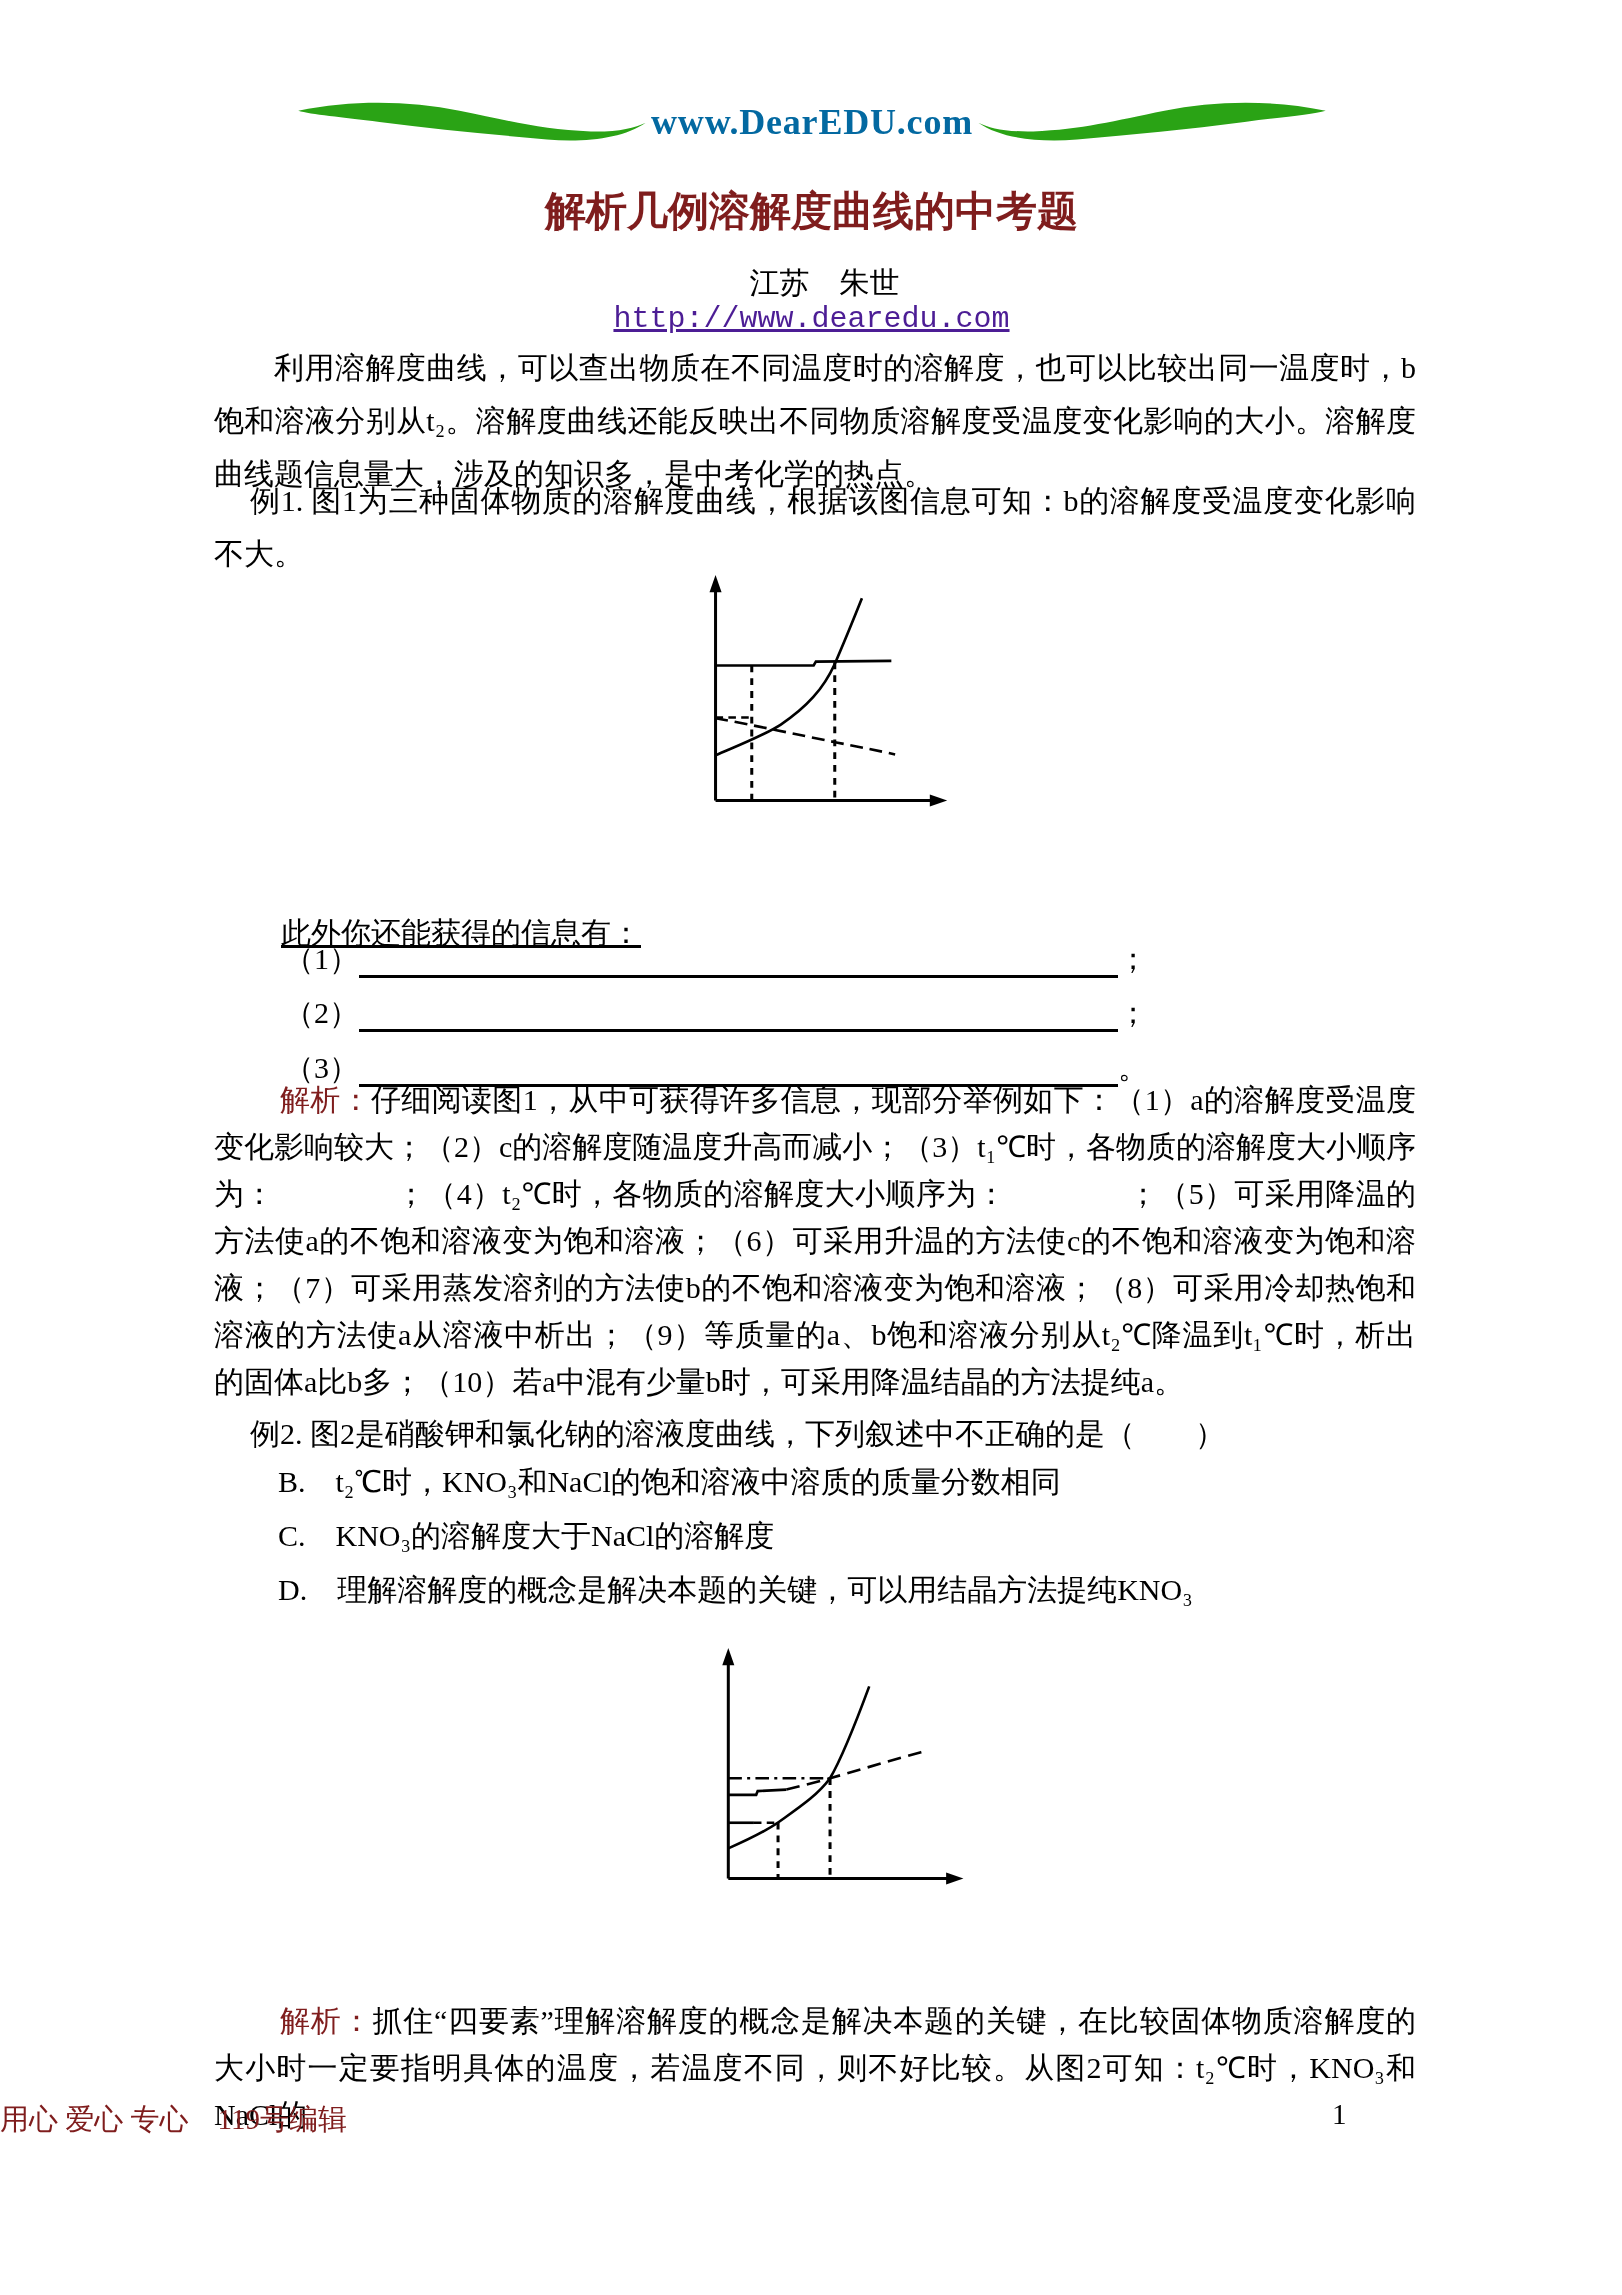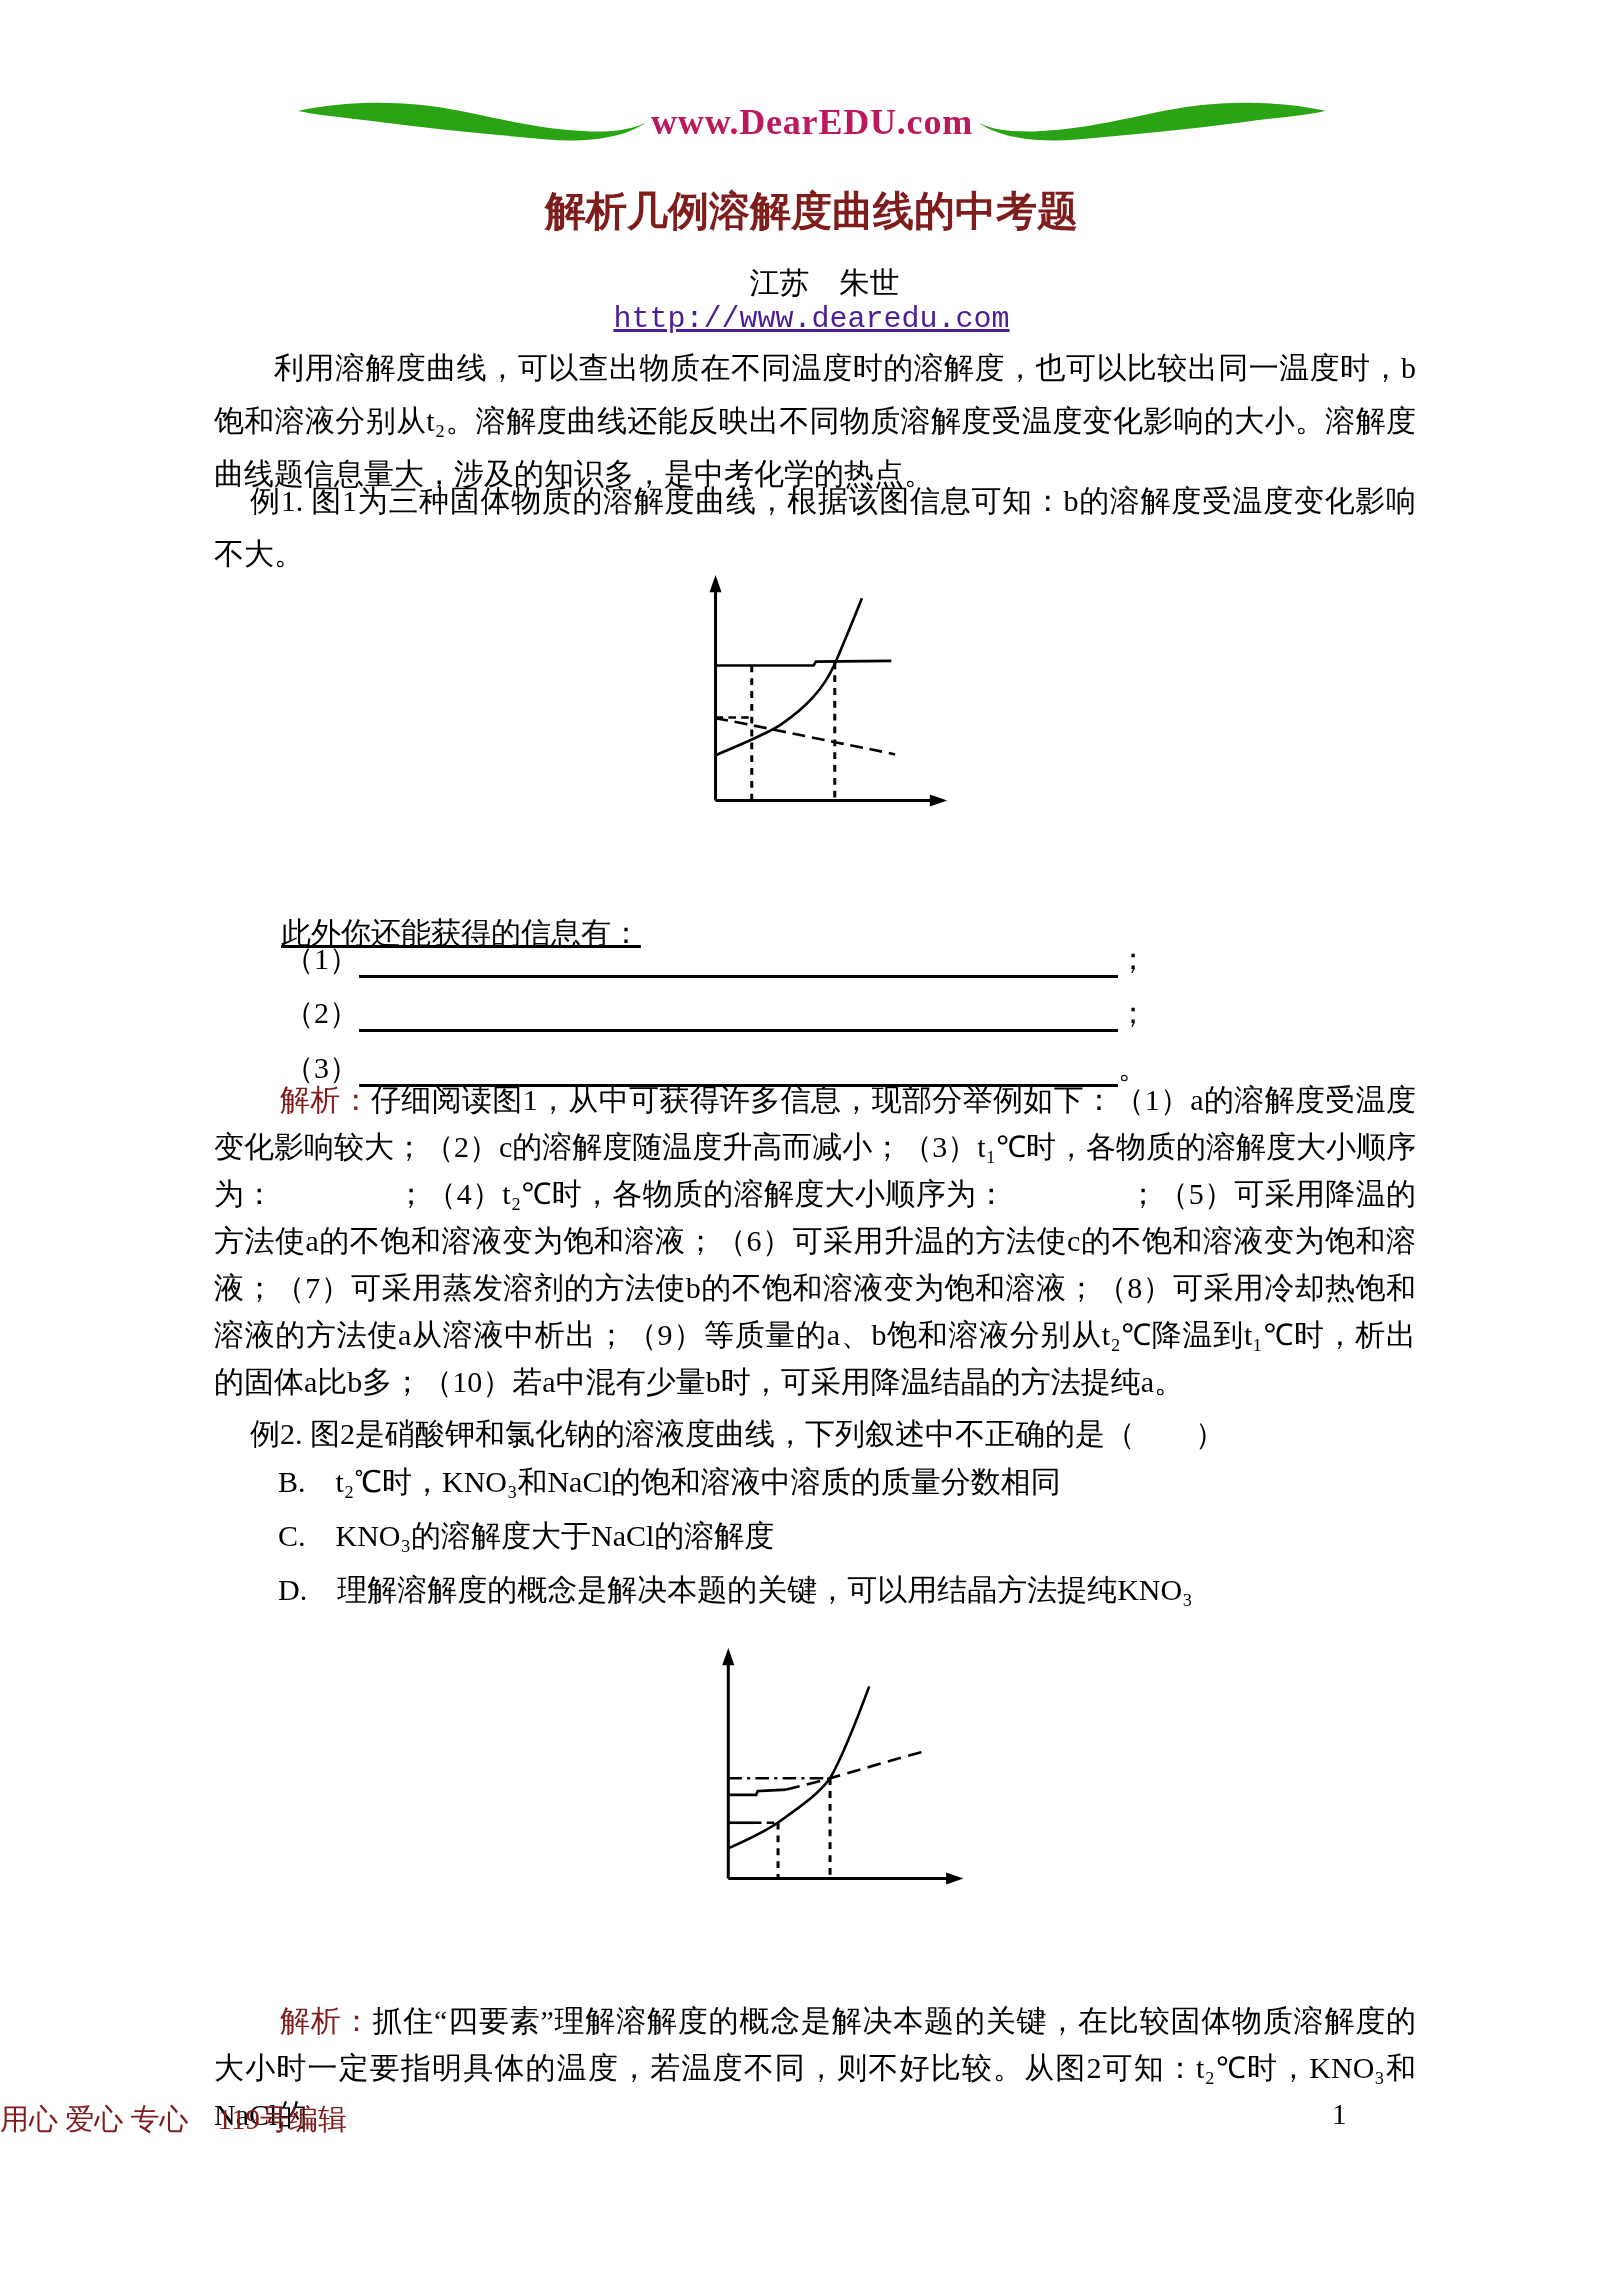--- a/index.html
+++ b/index.html
@@ -43,21 +43,21 @@
 
   .figure { background:#fff; }
   .figure svg { display:block; width:100%; height:100%; }
   .stroke { stroke:#000; fill:none; }
 
   .footer-slogan { top:2100px; left:0; width:1623px; 
     font-size:29px; }
   .page-num { top:2098px; left:1332px; font-size:29px; }
 
   .red { color:#7f1d1d; }
-  .green { color:#be185d; }
+  .green { color:#0369a1; }
   .blue { color:#4c1d95; }
 </style>
 </head>
 <body>
 
 <div class="page">
 
   <div class="abs logo-bar">
     <svg class="swoosh" viewBox="0 0 560 80">
       <path fill="#2aa315" d="M2,22 C90,4 180,6 260,22 C340,38 392,52 470,55 C512,56 540,50 558,41

